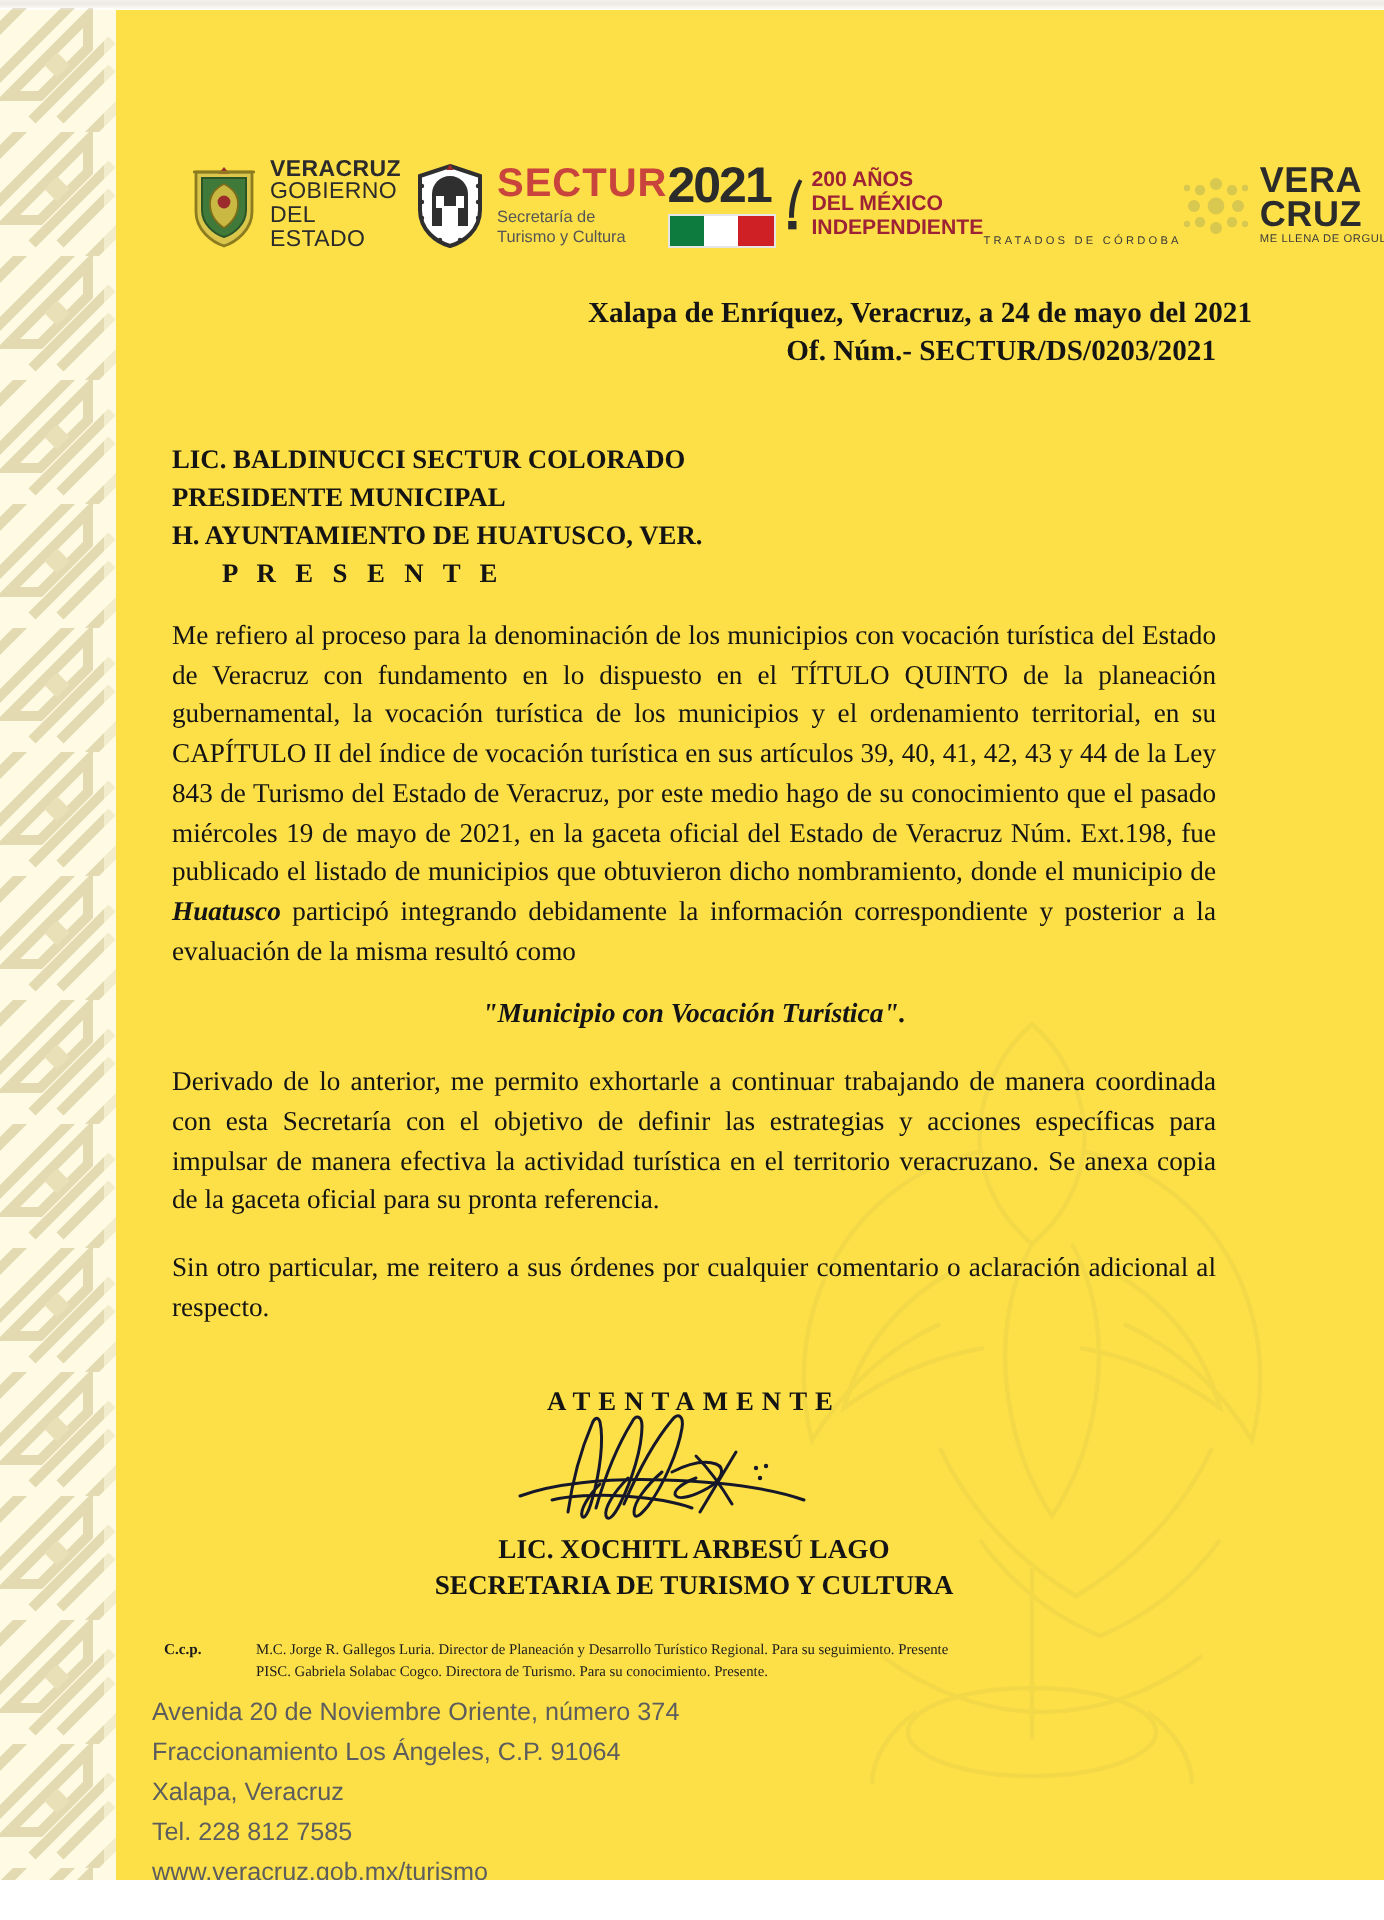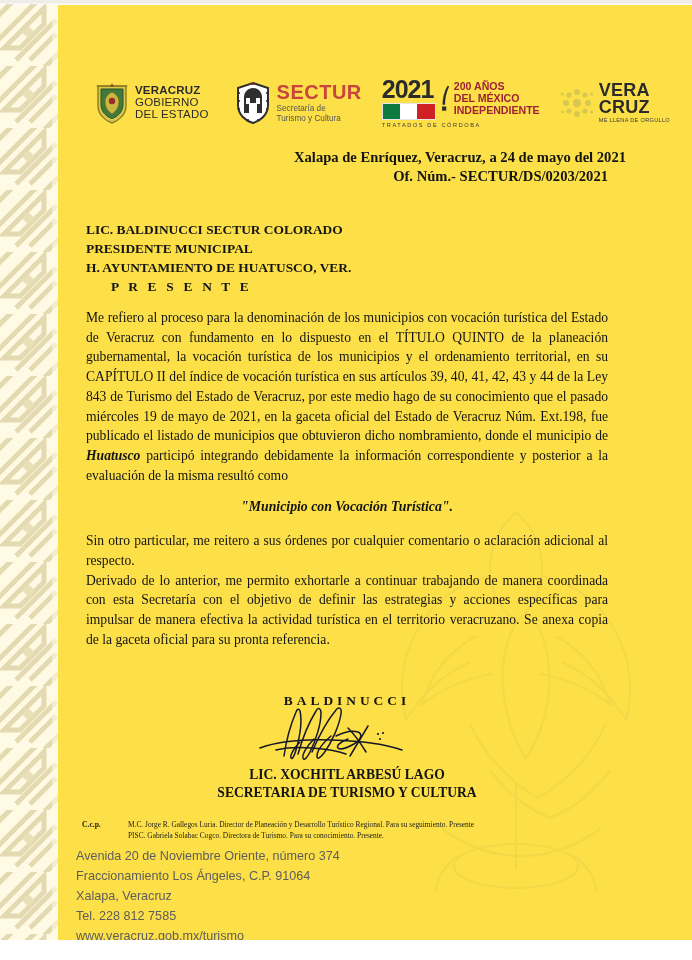--- a/index.html
+++ b/index.html
@@ -84,21 +84,21 @@
     font-size: 20px; font-weight: bold; color: #c8443c;
     letter-spacing: .5px; line-height: 1;
   }
   .lg-sectur .sectur-sub {
     font-size: 8.2px; color: #555; line-height: 1.22; margin-top: 2px;
   }
 
   
   .lg-2021 { align-items: stretch; }
   .lg-2021 .block2021 {
-    display: flex; flex-direction: column; align-items: flex-start;
+    display: flex; flex-direction: row; align-items: flex-end;
   }
   .year {
     font-family: "Liberation Sans", sans-serif;
     font-size: 25px; font-weight: bold; color: #2b2b2b;
     letter-spacing: -1px; line-height: .95;
   }
   .flagmini {
     width: 52px; height: 15px; display: flex; margin-top: 1px;
     border: 1px solid #e6e6e6;
   }
@@ -383,26 +383,26 @@
       <div>PRESIDENTE MUNICIPAL</div>
       <div>H. AYUNTAMIENTO DE HUATUSCO, VER.</div>
       <div class="spaced">P R E S E N T E</div>
     </div>
 
     <div class="body-col">
       <p class="para"><span>Me refiero al proceso para la denominación de los municipios con vocación turística del Estado de Veracruz con fundamento en lo dispuesto en el TÍTULO QUINTO de la planeación gubernamental, la vocación turística de los municipios y el ordenamiento territorial, en su CAPÍTULO II del índice de vocación turística en sus artículos 39, 40, 41, 42, 43 y 44 de la Ley 843 de Turismo del Estado de Veracruz, por este medio hago de su conocimiento que el pasado miércoles 19 de mayo de 2021, en la gaceta oficial del Estado de Veracruz Núm. Ext.198, fue publicado el listado de municipios que obtuvieron dicho nombramiento, donde el municipio de </span><span class="bi">Huatusco</span><span> participó integrando debidamente la información correspondiente y posterior a la evaluación de la misma resultó como</span></p>
 
       <div class="quote">"Municipio con Vocación Turística".</div>
 
+      <p class="para">Derivado de lo anterior, me permito exhortarle a continuar trabajando de manera coordinada con esta Secretaría con el objetivo de definir las estrategias y acciones específicas para impulsar de manera efectiva la actividad turística en el territorio veracruzano. Se anexa copia de la gaceta oficial para su pronta referencia.</p>
+
       <p class="para last">Sin otro particular, me reitero a sus órdenes por cualquier comentario o aclaración adicional al respecto.</p>
-
-      <p class="para">Derivado de lo anterior, me permito exhortarle a continuar trabajando de manera coordinada con esta Secretaría con el objetivo de definir las estrategias y acciones específicas para impulsar de manera efectiva la actividad turística en el territorio veracruzano. Se anexa copia de la gaceta oficial para su pronta referencia.</p>
-    </div>
-
-    <div class="atentamente">BALDINUCCI</div>
+    </div>
+
+    <div class="atentamente">ATENTAMENTE</div>
 
     <div class="sig-area">
       <svg width="220" height="62" viewBox="0 0 220 62" xmlns="http://www.w3.org/2000/svg">
         <g fill="none" stroke="#16182a" stroke-width="1.5" stroke-linecap="round">
           <path d="M44 50 C46 36 50 20 56 6 C57 3 59 2 60 5 C62 14 60 30 56 44 C54 51 52 54 51 52 C50 49 54 42 60 36"></path>
           <path d="M58 48 C62 34 68 18 76 5 C78 1 81 2 81 7 C81 18 76 34 70 46 C67 52 64 55 63 52 C62 48 67 40 74 33"></path>
           <path d="M72 46 C78 32 86 16 96 4 C99 0 102 2 101 8 C99 20 92 36 84 47 C80 52 77 54 77 50 C77 45 83 37 91 30"></path>
           <path d="M36 44 C44 42 58 41 72 42 C86 43 98 45 106 48"></path>
           <path d="M96 30 C104 26 112 24 118 26 C123 28 121 34 114 38 C107 42 100 44 98 42 C96 40 100 36 108 33"></path>
           <path d="M108 22 C114 28 120 36 126 46"></path>

